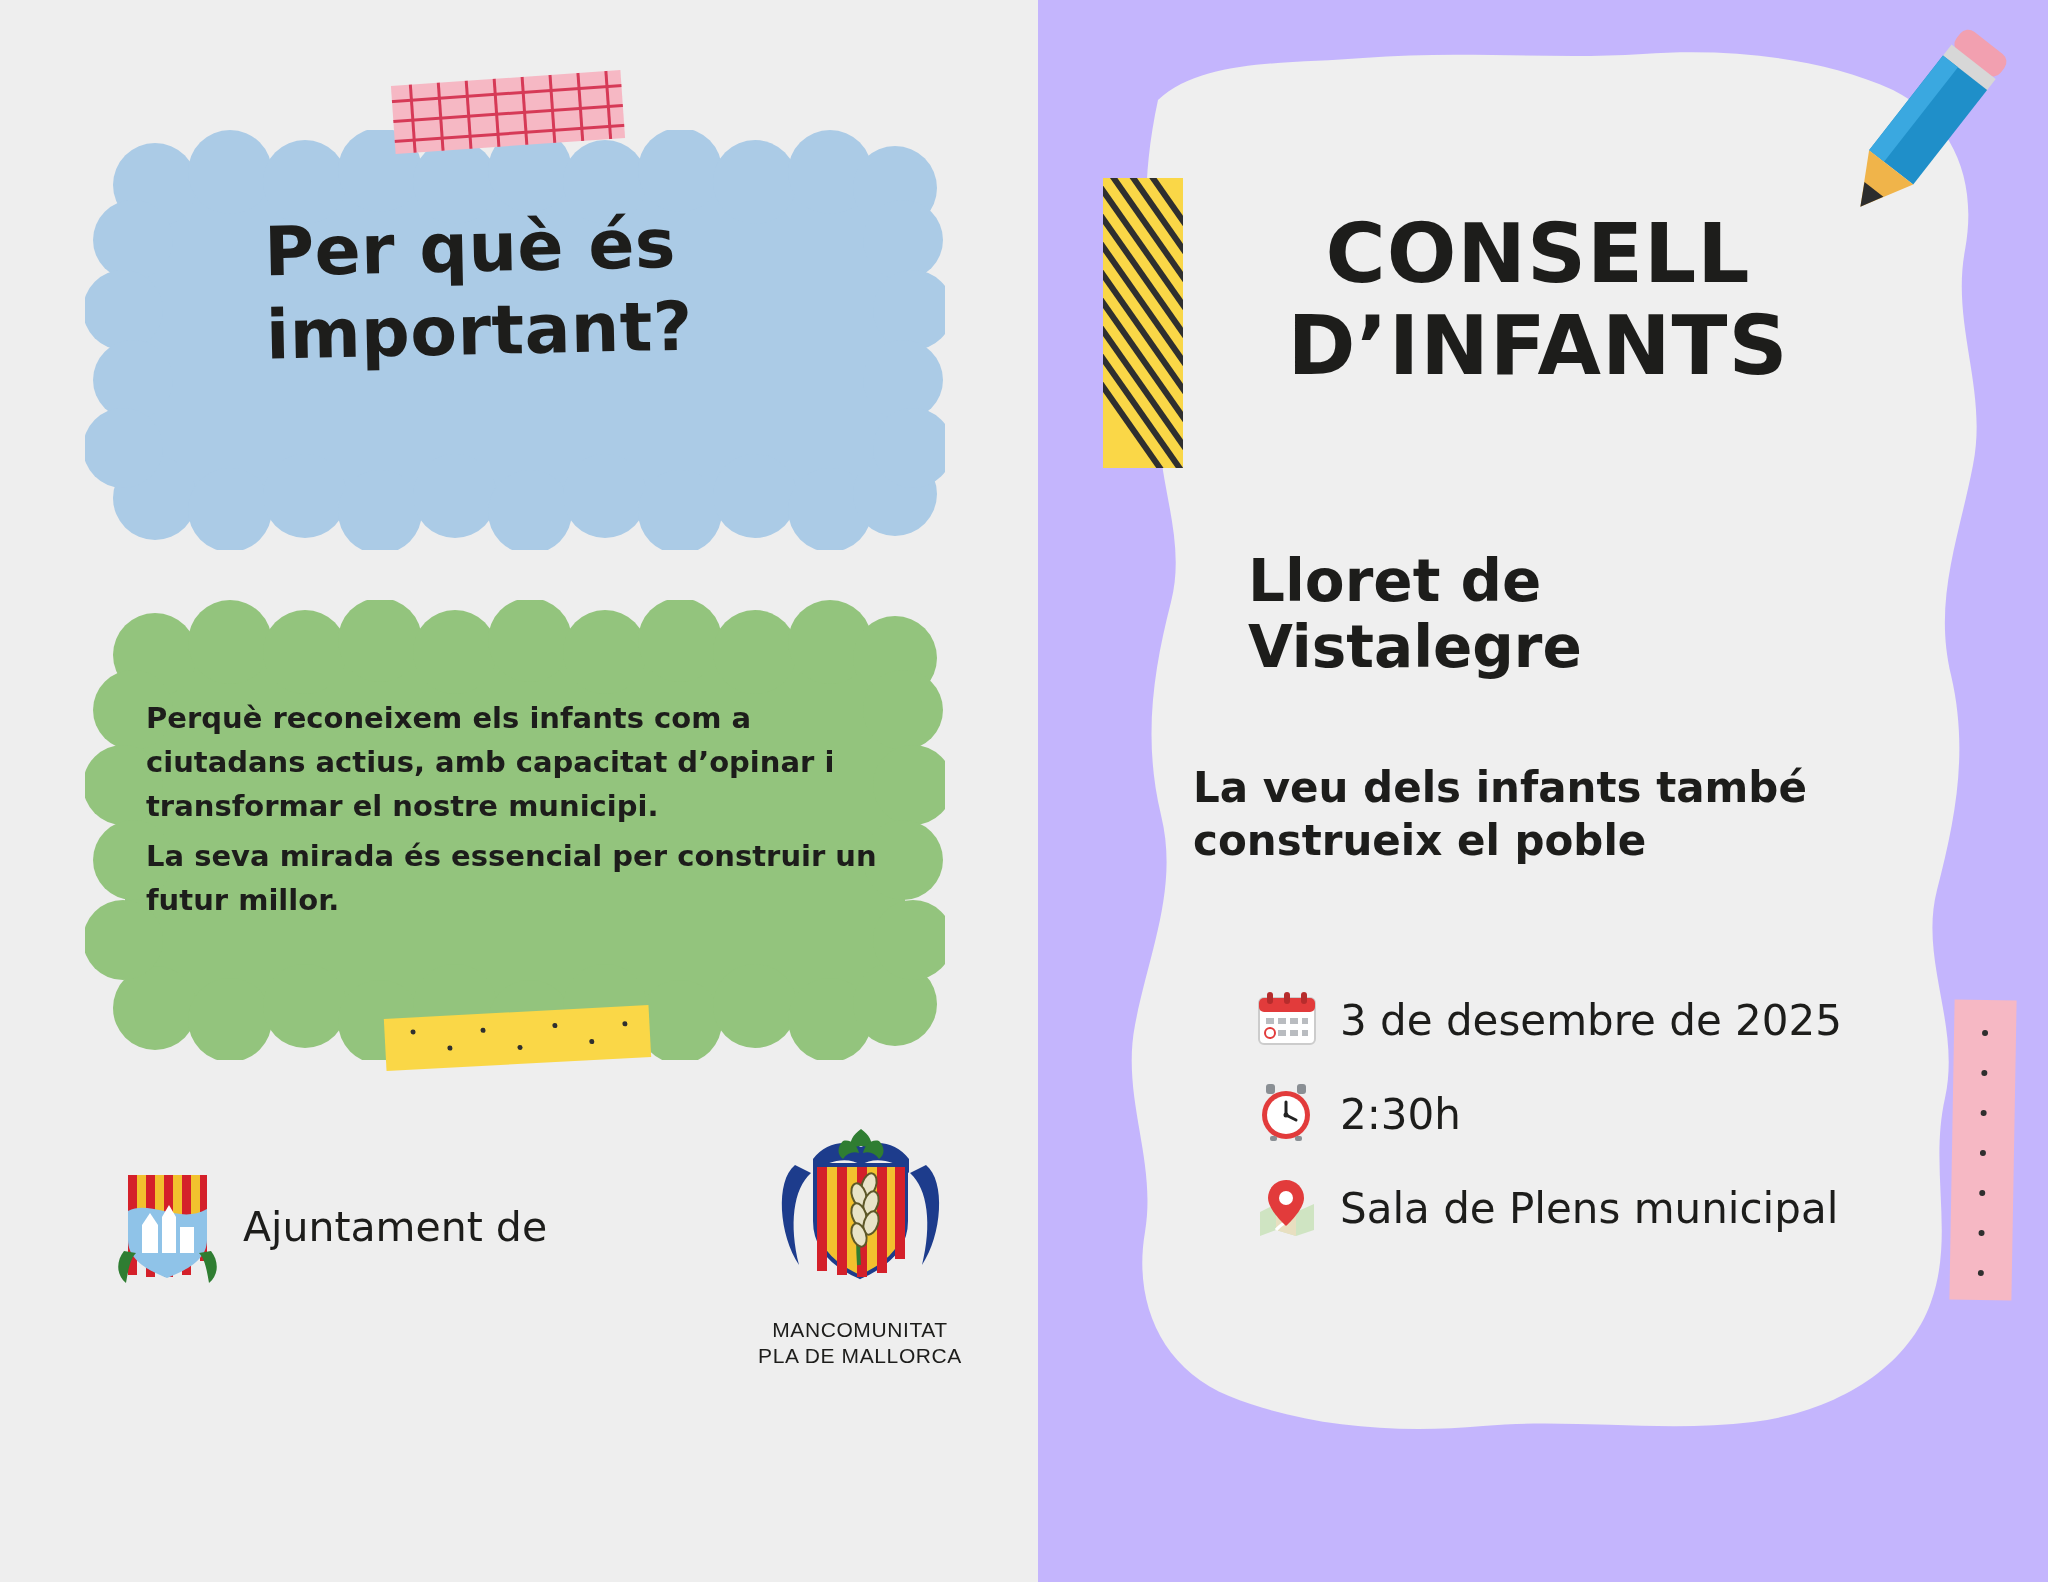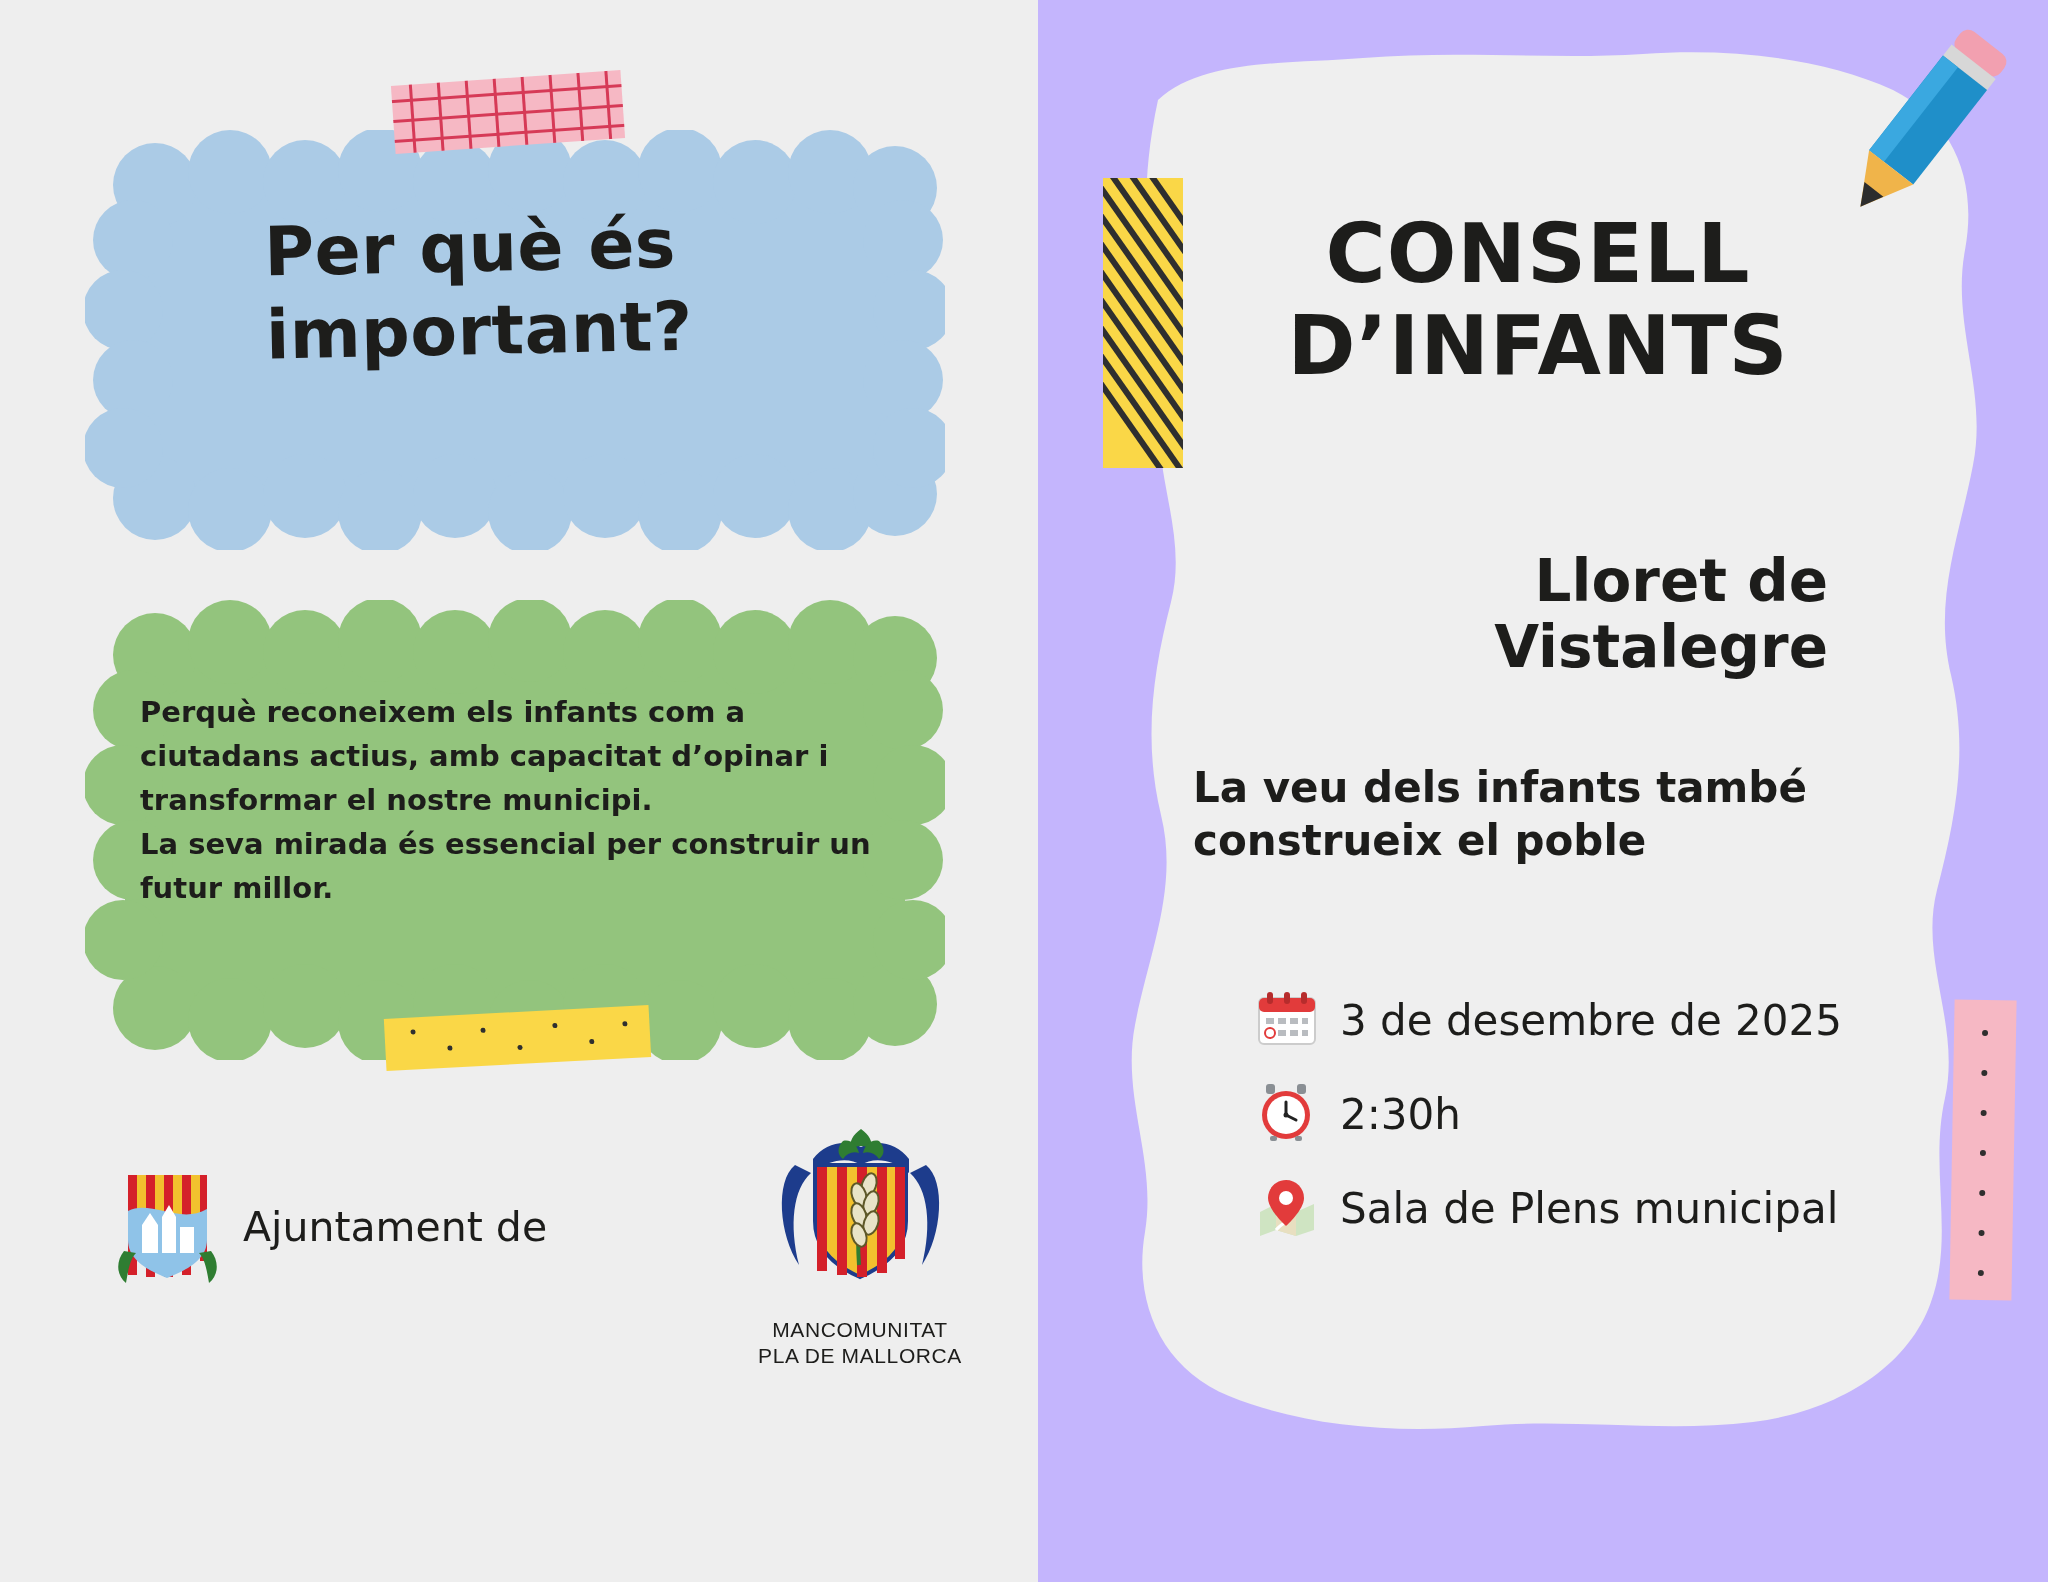--- a/index.html
+++ b/index.html
@@ -68,21 +68,21 @@
     position: absolute;
     left: 140px;
     top: 690px;
     width: 760px;
     font-family: "DejaVu Sans", sans-serif;
     font-weight: bold;
     font-size: 29px;
     line-height: 1.52;
     color: #1d1d1b;
   }
-  .why-body p { margin: 0; }
+  .why-body p { margin: 6px; }
 
   
   .tape-pink-top {
     position: absolute;
     left: 393px;
     top: 78px;
     width: 230px;
     height: 68px;
     background: #f6b8c4;
     transform: rotate(-4deg);
@@ -167,21 +167,21 @@
     line-height: 1.12;
     color: #1d1d1b;
     letter-spacing: 1px;
   }
 
   .sub-title {
     position: absolute;
     left: 1250px;
     top: 542px;
     width: 580px;
-    text-align: right;
+    text-align: left;
     font-family: "DejaVu Sans", sans-serif;
     font-weight: bold;
     font-size: 58px;
     line-height: 1.14;
     color: #1d1d1b;
   }
 
   .tagline {
     position: absolute;
     left: 1195px;

